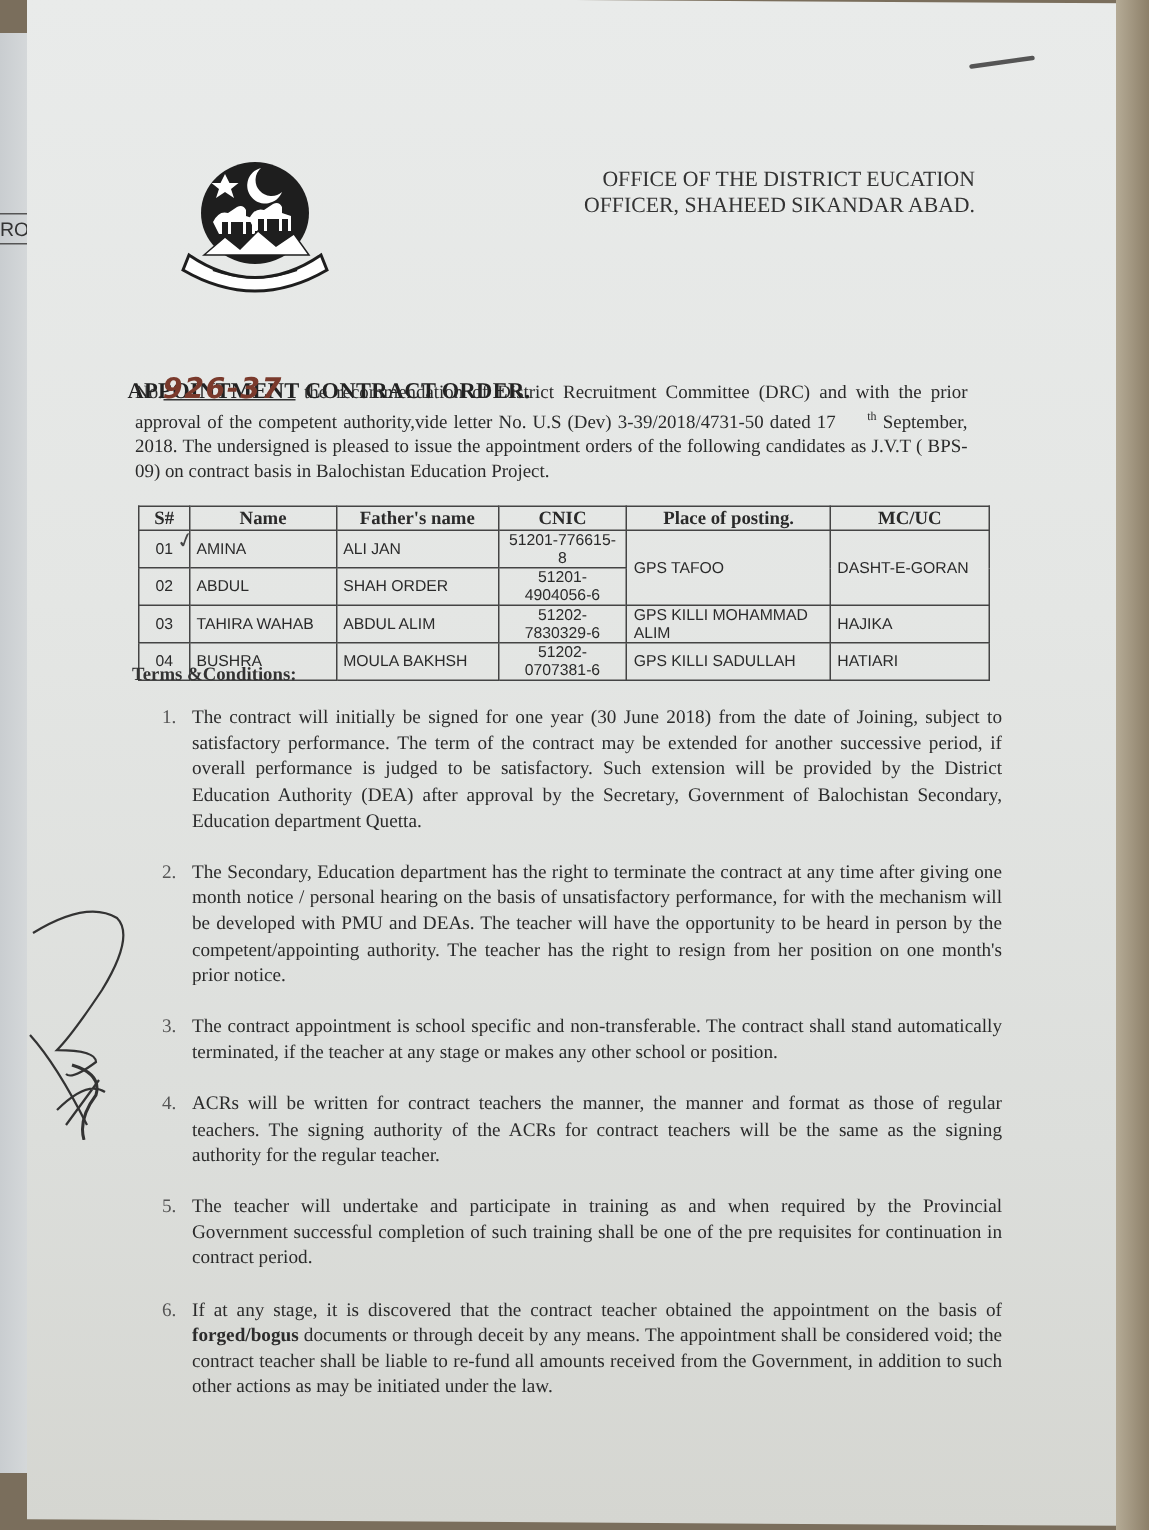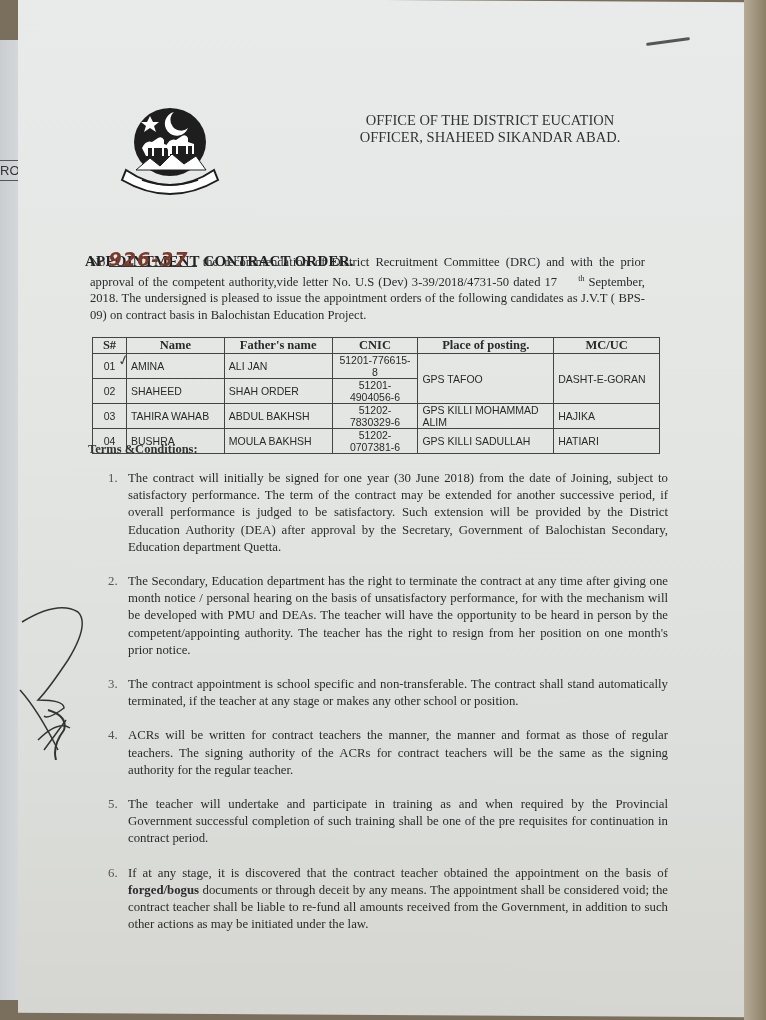--- a/index.html
+++ b/index.html
@@ -3,21 +3,21 @@
 <meta charset="utf-8">
 <style>
   html, body { margin:0; padding:0; }
   body {
     width:766px; height:1020px; overflow:hidden; position:relative;
     background:#7a6e5c;
     font-family:"Liberation Serif", serif;
     color:#2a2a2a;
   }
   .under-sheet {
-    position:absolute; left:0; top:40px; width:30px; height:960px;
+    position:absolute; left:0; top:22px; width:30px; height:960px;
     background:linear-gradient(90deg,#c9cdd0,#dcdfe0);
   }
   .under-sheet .ro {
     position:absolute; left:0; top:120px; font-family:"Liberation Sans", sans-serif;
     font-size:13px; color:#333; border-top:1px solid #555; border-bottom:1px solid #555;
     padding:2px 0; width:22px;
   }
   .page {
     position:absolute; left:18px; top:0; width:732px; height:1015px;
     background:linear-gradient(180deg,#e9ebea 0%,#e4e6e4 40%,#dcdedb 75%,#d5d6d1 100%);
@@ -28,21 +28,21 @@
     background:linear-gradient(90deg,#b5ab96,#8c7f68);
   }
   .dash-mark {
     position:absolute; left:646px; top:40px; width:44px; height:3px;
     background:#555; transform:rotate(-8deg); border-radius:2px;
   }
   .logo {
     position:absolute; left:120px; top:100px; width:100px; height:100px;
   }
   .office {
-    position:absolute; left:330px; top:112px; width:320px; text-align:center;
+    position:absolute; left:330px; top:112px; width:320px; text-align:right;
     font-size:14.5px; line-height:17px; color:#333;
   }
   .title {
     position:absolute; left:85px; top:225px; font-size:15px; font-weight:bold;
     color:#222; letter-spacing:0.2px;margin-top:28px;
   }
   .intro {
     position:absolute; left:90px; top:252px; width:555px;
     font-size:12.6px; line-height:16.5px; text-align:justify; color:#2a2a2a;
   }
@@ -140,28 +140,28 @@
     <tr>
       <td class="c">01</td>
       <td>AMINA</td>
       <td>ALI JAN</td>
       <td class="c">51201-776615-8</td>
       <td rowspan="2">GPS TAFOO</td>
       <td rowspan="2">DASHT-E-GORAN</td>
     </tr>
     <tr>
       <td class="c">02</td>
-      <td>SHAHEED</td>
+      <td>ABDUL</td>
       <td>SHAH ORDER</td>
       <td class="c">51201-4904056-6</td>
     </tr>
     <tr>
       <td class="c">03</td>
       <td>TAHIRA WAHAB</td>
-      <td>ABDUL BAKHSH</td>
+      <td>ABDUL ALIM</td>
       <td class="c">51202-7830329-6</td>
       <td>GPS KILLI MOHAMMAD ALIM</td>
       <td>HAJIKA</td>
     </tr>
     <tr>
       <td class="c">04</td>
       <td>BUSHRA</td>
       <td>MOULA BAKHSH</td>
       <td class="c">51202-0707381-6</td>
       <td>GPS KILLI SADULLAH</td>

